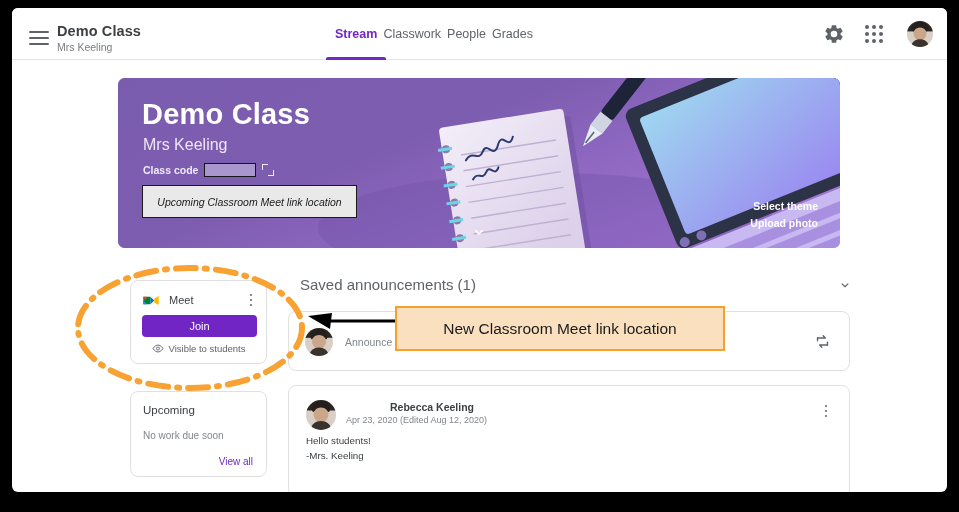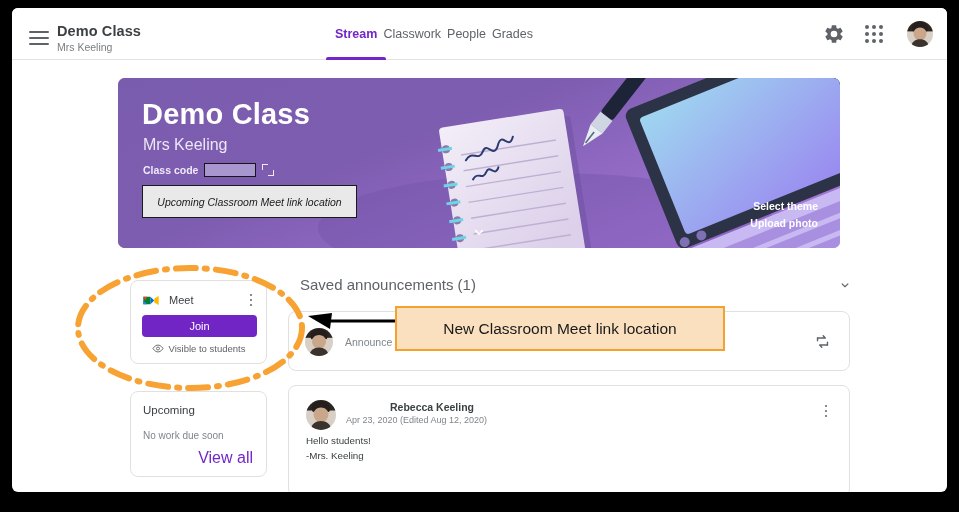--- a/index.html
+++ b/index.html
@@ -163,21 +163,21 @@
   .upcoming-title {
     position: absolute; left: 12px; top: 12px;
     font-size: 11.5px; color: #3c4043;
   }
   .upcoming-empty {
     position: absolute; left: 12px; top: 38px;
     font-size: 10px; color: #80868b;
   }
   .view-all {
     position: absolute; right: 13px; bottom: 9px;
-    font-size: 16px; color: #7327c9; cursor: pointer;
+    font-size: 10px; color: #7327c9; cursor: pointer;
   }
 
   
   .saved-header {
     position: absolute; left: 288px; top: 268px; width: 552px;
     display: flex; align-items: center;
   }
   .saved-title { font-size: 15px; color: #5f6368; }
   .saved-chev { margin-left: auto; width: 14px; height: 14px; cursor: pointer; }
 

